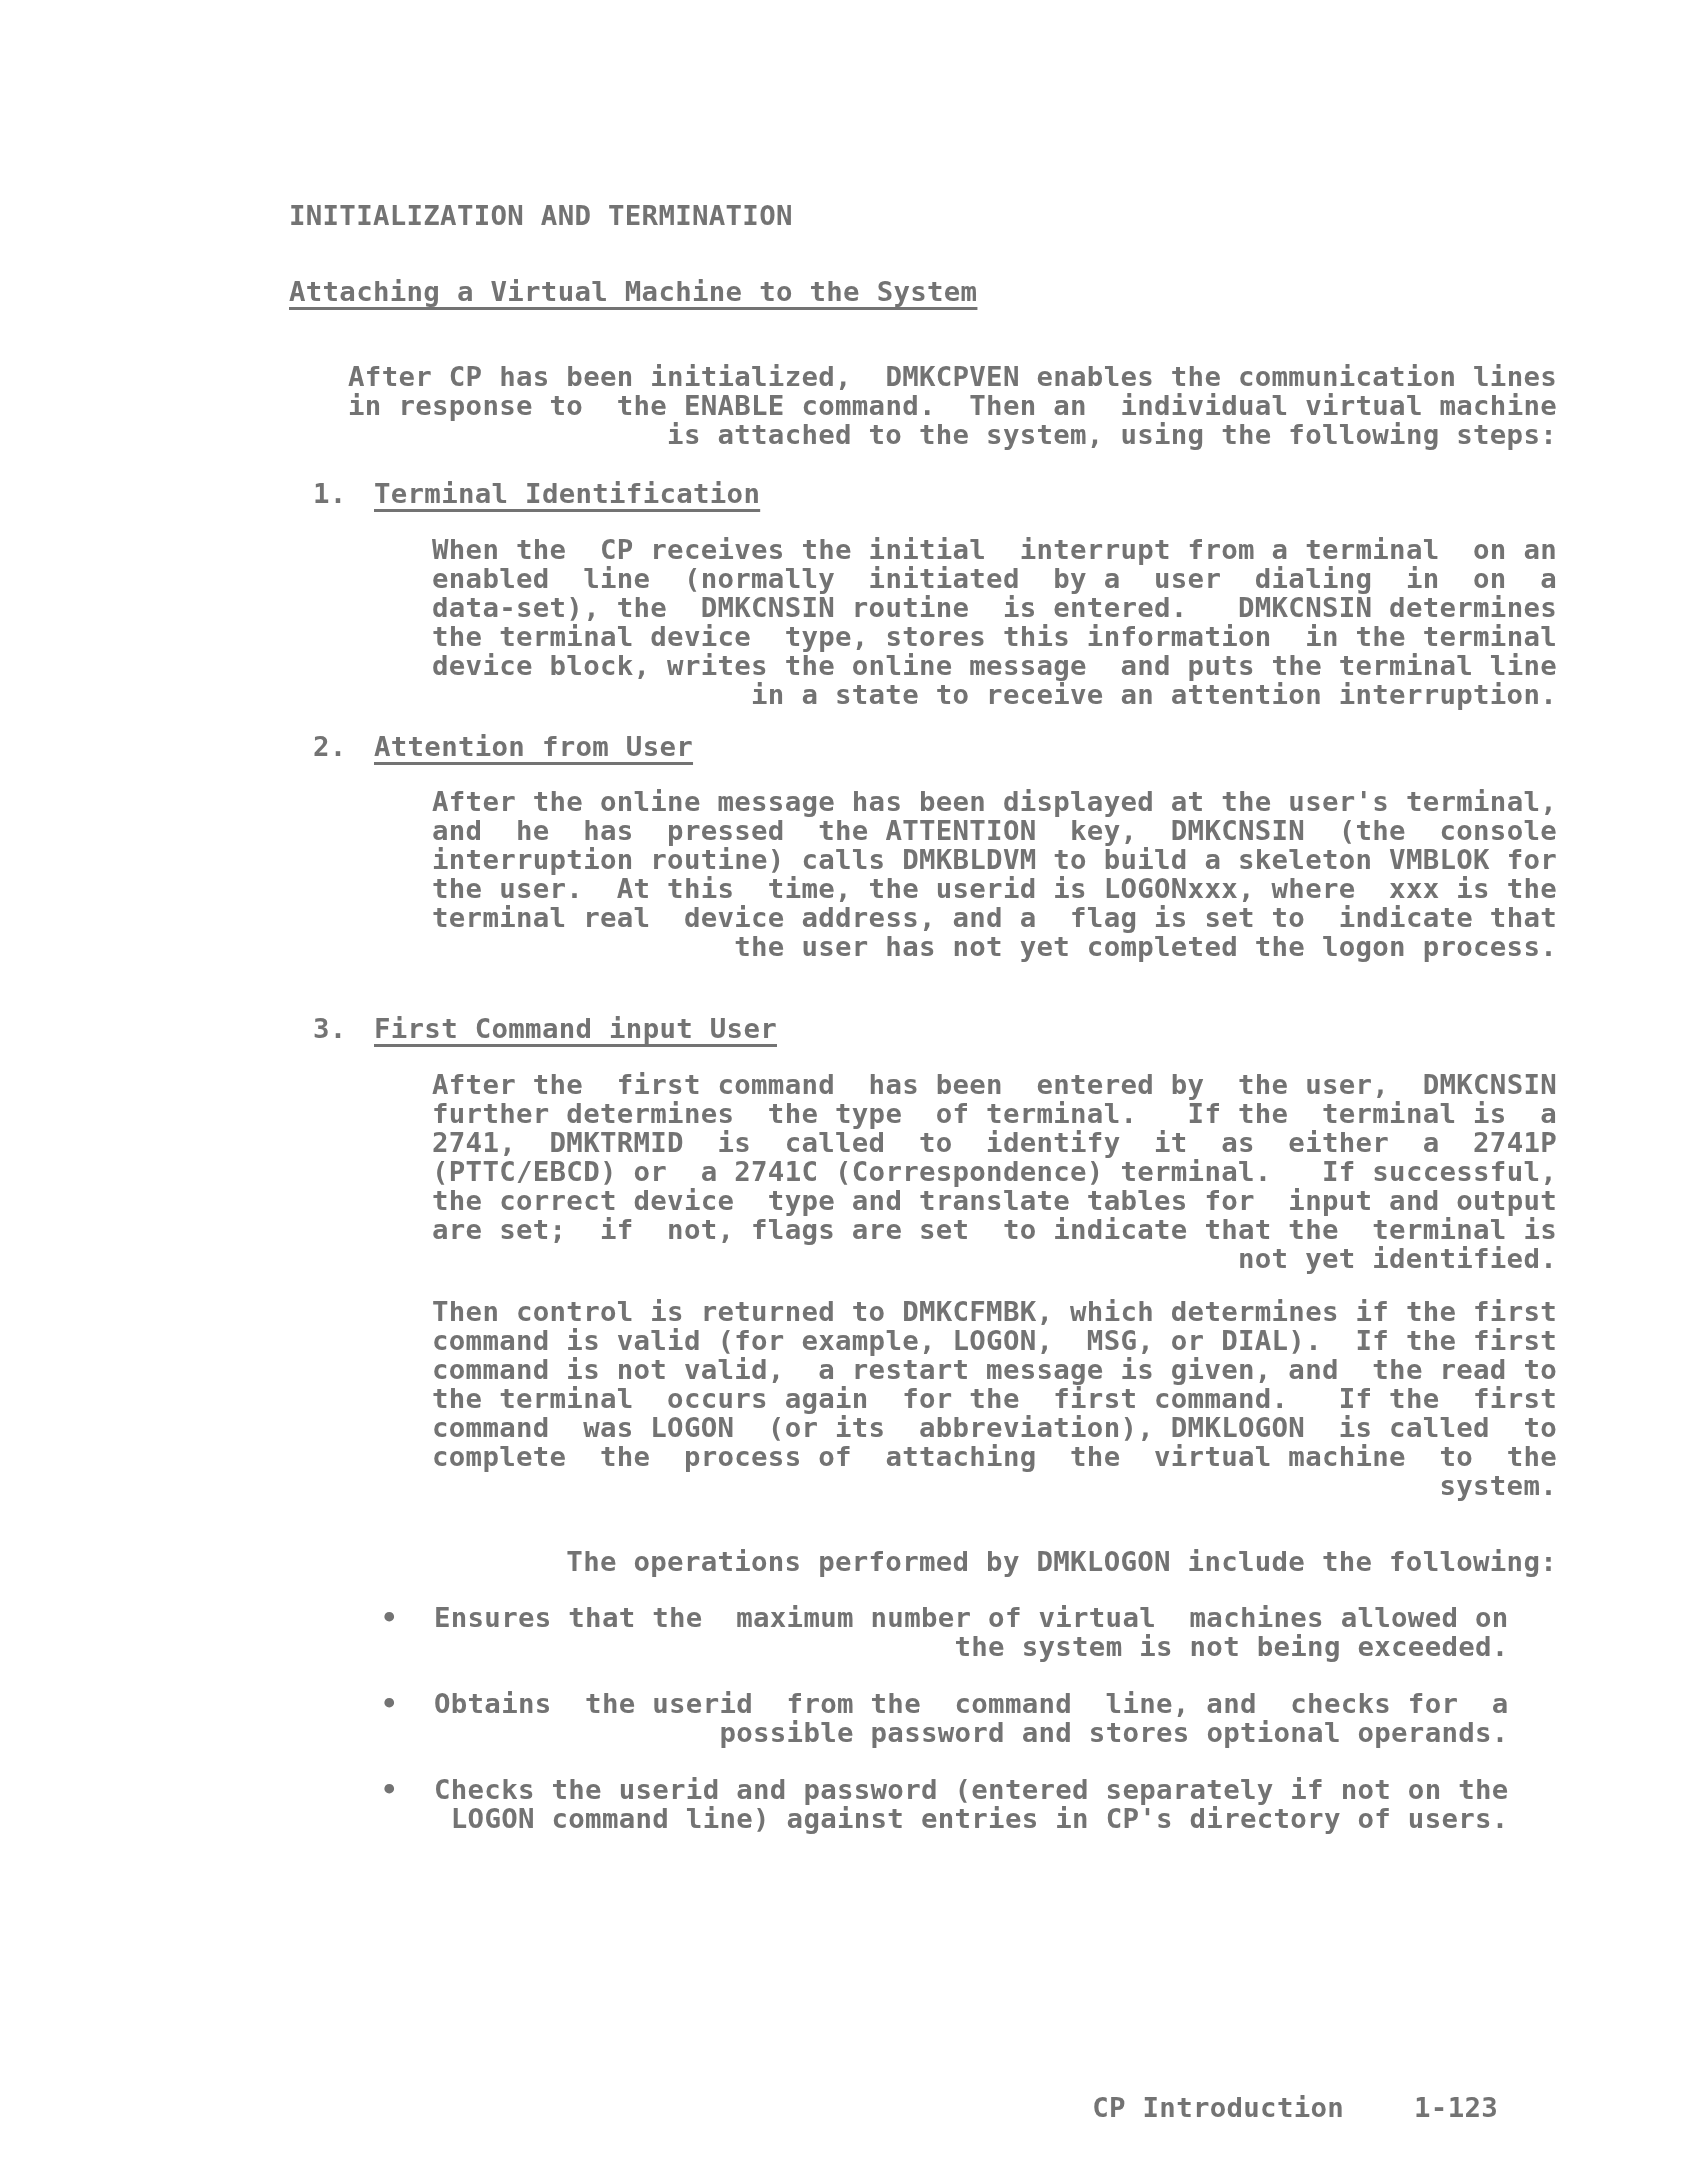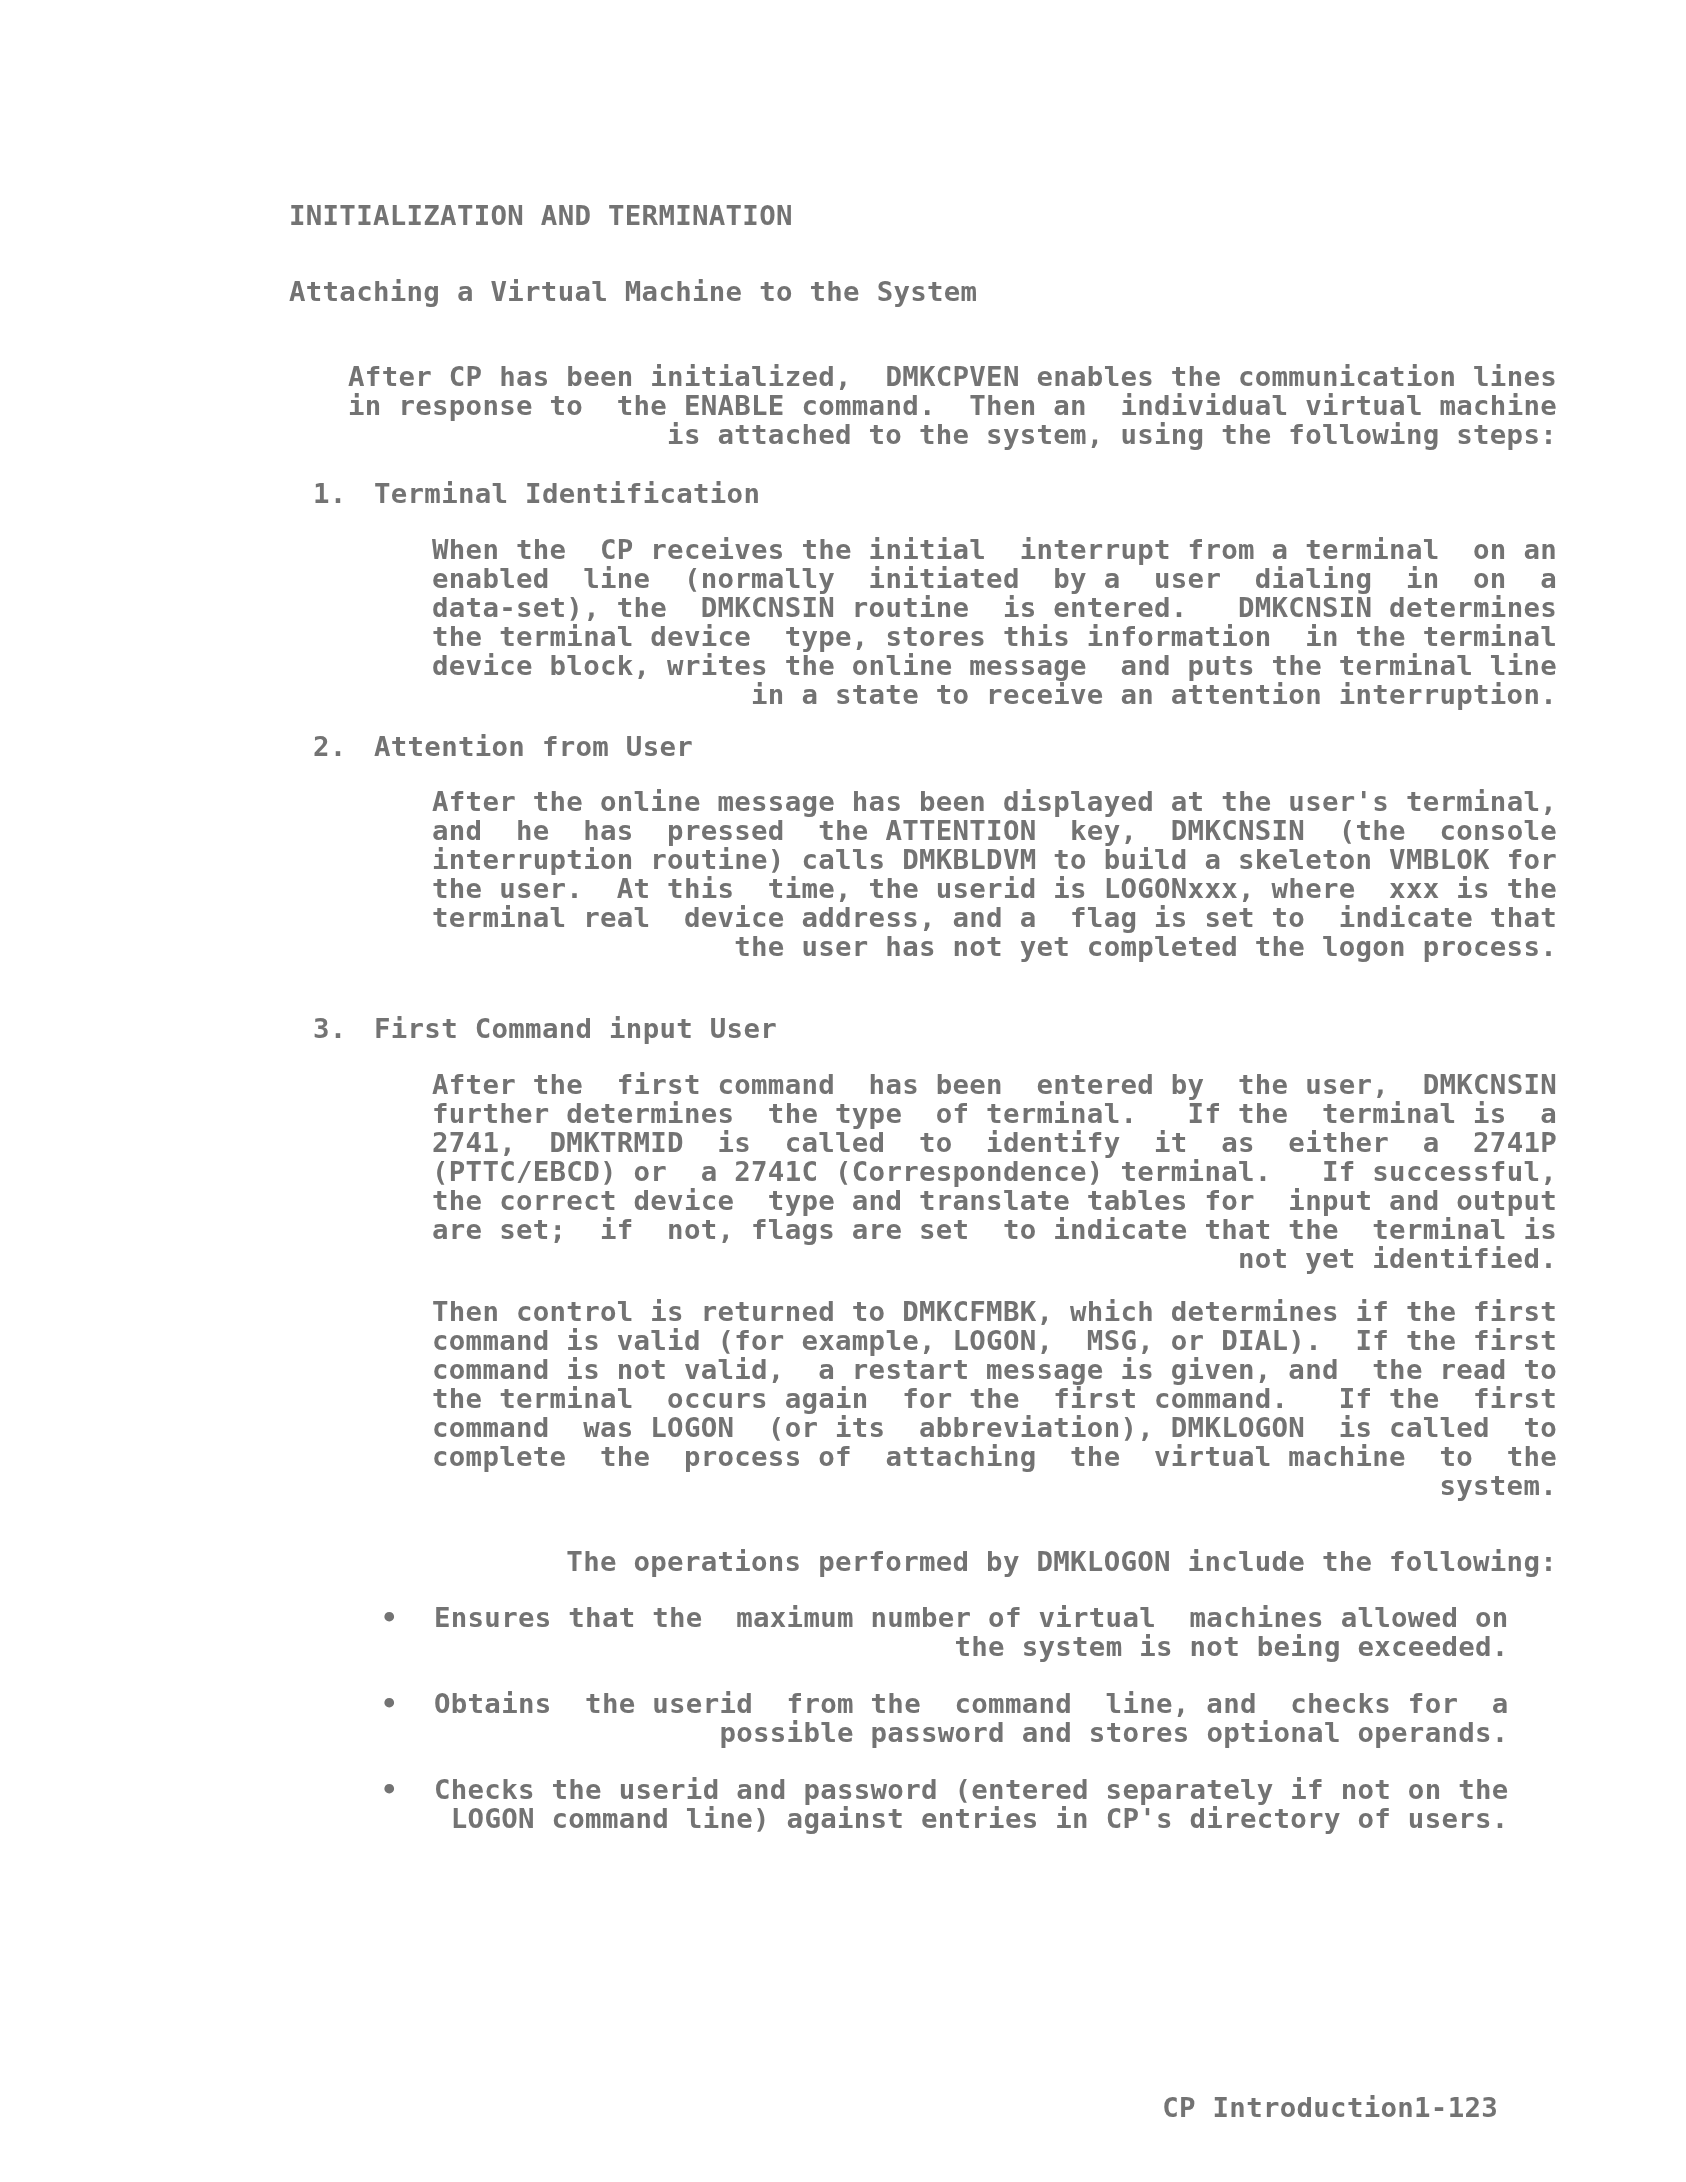--- a/index.html
+++ b/index.html
@@ -25,20 +25,21 @@
     left: 289px;
     top: 201px;
     width: 1268px;
   }
   .para {
     white-space: pre-wrap;
     margin: 0;
     text-align: right;
   }
   .underlined {
+    text-decoration: underline;
     text-decoration-thickness: 2.8px;
     text-underline-offset: 5.7px;
   }
   .doc-header { margin-bottom: 47px; }
   .doc-title  { margin-bottom: 56px; }
   .intro      { margin-bottom: 30px; }
 
   .step {
     display: flex;
     margin-left: 24px;
@@ -68,20 +69,21 @@
     flex: none;
     width: 53px;
   }
   .bullet:last-of-type { margin-bottom: 0; }
 
   .footer {
     position: absolute;
     top: 2093px;
     right: 188px;
     display: flex;
+    gap: 70px;
     white-space: pre;
   }
 </style>
 </head>
 <body>
 
 <div class="page">
   <div class="content">
 
     <div class="doc-header">INITIALIZATION AND TERMINATION</div>

